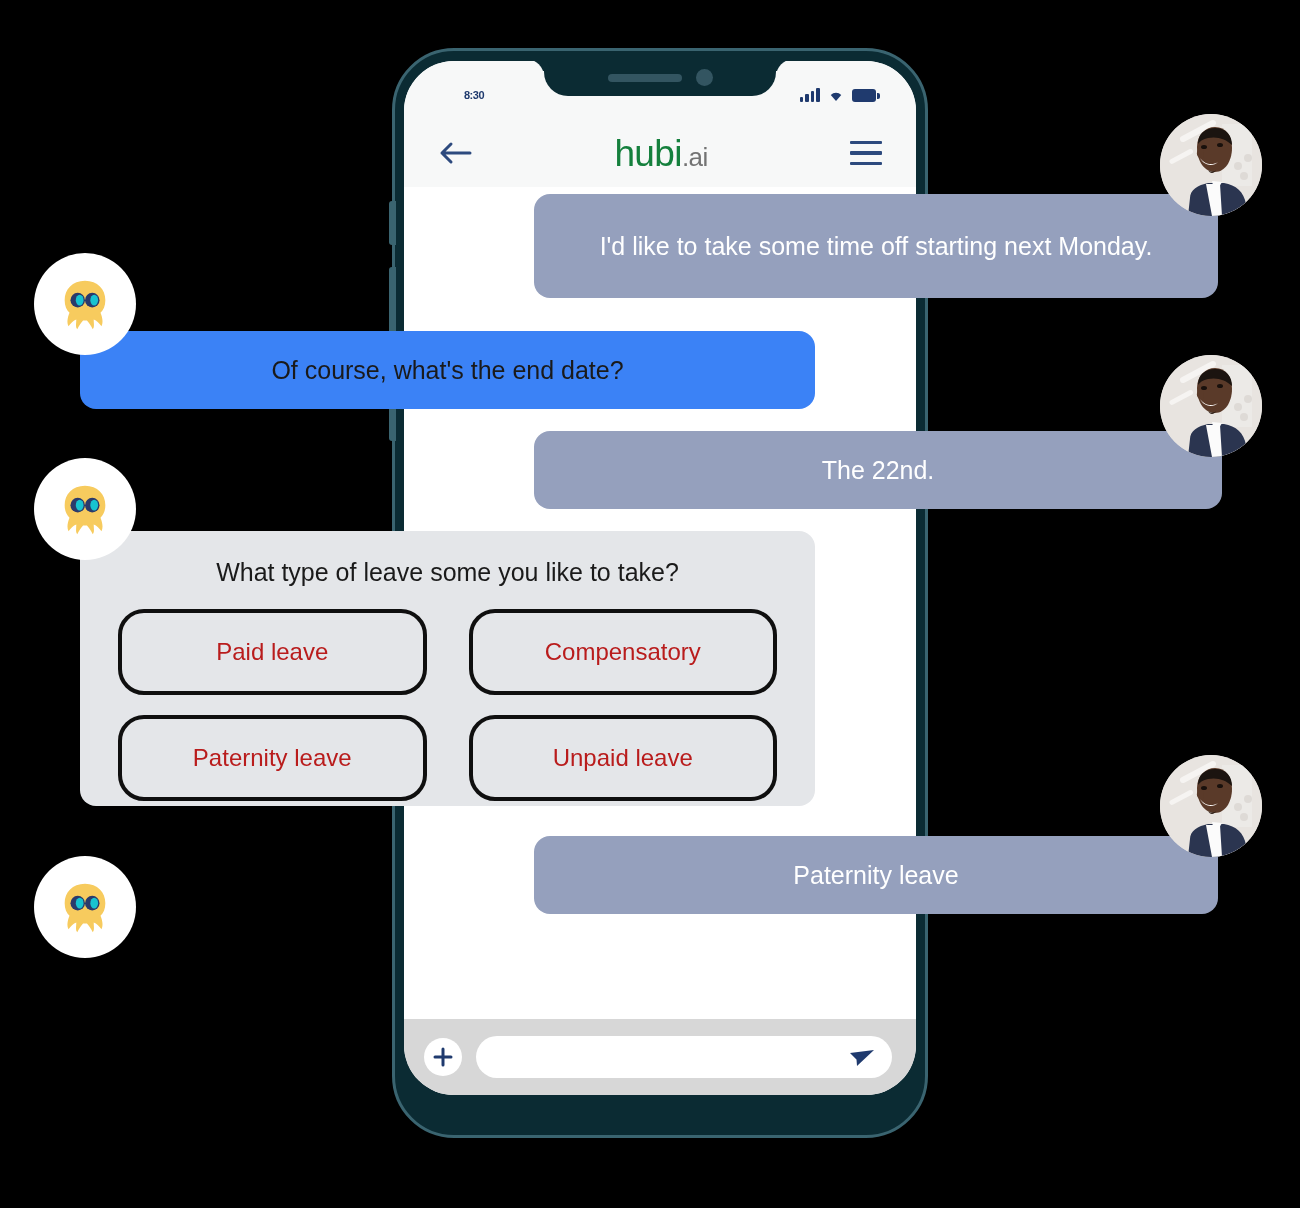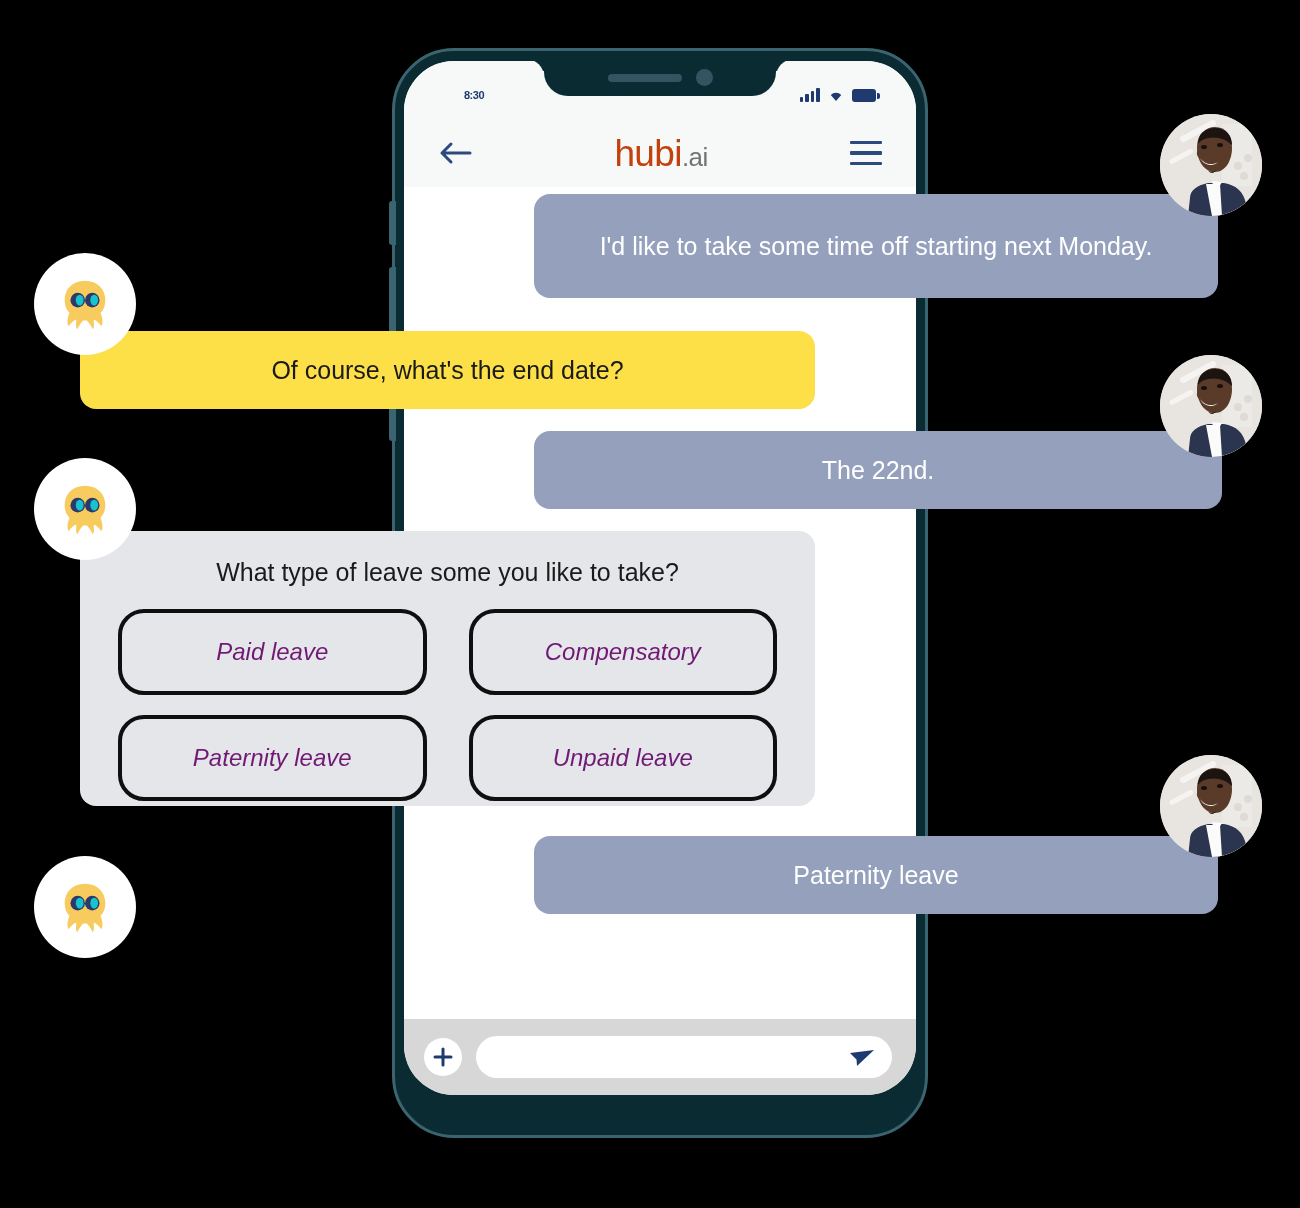--- a/index.html
+++ b/index.html
@@ -147,21 +147,21 @@
     justify-content: space-between;
     padding: 0 34px;
   }
   .back-icon { width: 34px; height: 26px; cursor: pointer; }
   .brand {
     font-size: 37px;
     letter-spacing: -0.6px;
     line-height: 1;
     white-space: nowrap;
   }
-  .brand-main { color: #c2410c; font-weight: 400; }
+  .brand-main { color: #15803d; font-weight: 400; }
   .brand-suffix { color: #737373; font-weight: 400; font-size: 26px; }
   .menu-icon { display: flex; flex-direction: column; gap: 7px; width: 32px; cursor: pointer; }
   .menu-icon span { display: block; height: 3.5px; background: #2d4a7e; border-radius: 1px; }
 
   
   .chat-body { flex: 1 1 auto; background: #ffffff; }
 
   
   .input-bar {
     flex: 0 0 auto;
@@ -213,21 +213,21 @@
     padding: 18px 16px;
     z-index: 20;
     line-height: 1.32;
   }
   .bubble.user {
     background: #95a0bd;
     color: #ffffff;
     font-size: 25px;
   }
   .bubble.bot {
-    background: #fde047;
+    background: #3b82f6;
     color: #1a1a1a;
     font-size: 25px;
   }
 
   #bubble-1 { left: 534px; top: 194px;  width: 684px; height: 104px; }
   #bubble-2 { left: 80px;  top: 331px;  width: 735px; height: 78px;  }
   #bubble-3 { left: 534px; top: 431px;  width: 688px; height: 78px;  }
   #bubble-5 { left: 534px; top: 836px;  width: 684px; height: 78px;  }
   #bubble-6 { left: 80px;  top: 936px;  width: 735px; height: 78px;  }
 
@@ -257,24 +257,23 @@
   }
   .option-btn {
     height: 86px;
     background: #e4e6e9;
     border: 4px solid #0f0f0f;
     border-radius: 26px;
     display: flex;
     align-items: center;
     justify-content: center;
     font-size: 24px;
-    color: #701a75;
+    color: #b91c1c;
     cursor: pointer;
     font-family: "Liberation Sans", sans-serif;
-    font-style: italic;
   }
 
   
   .avatar {
     position: absolute;
     width: 102px;
     height: 102px;
     border-radius: 50%;
     overflow: hidden;
     z-index: 30;

